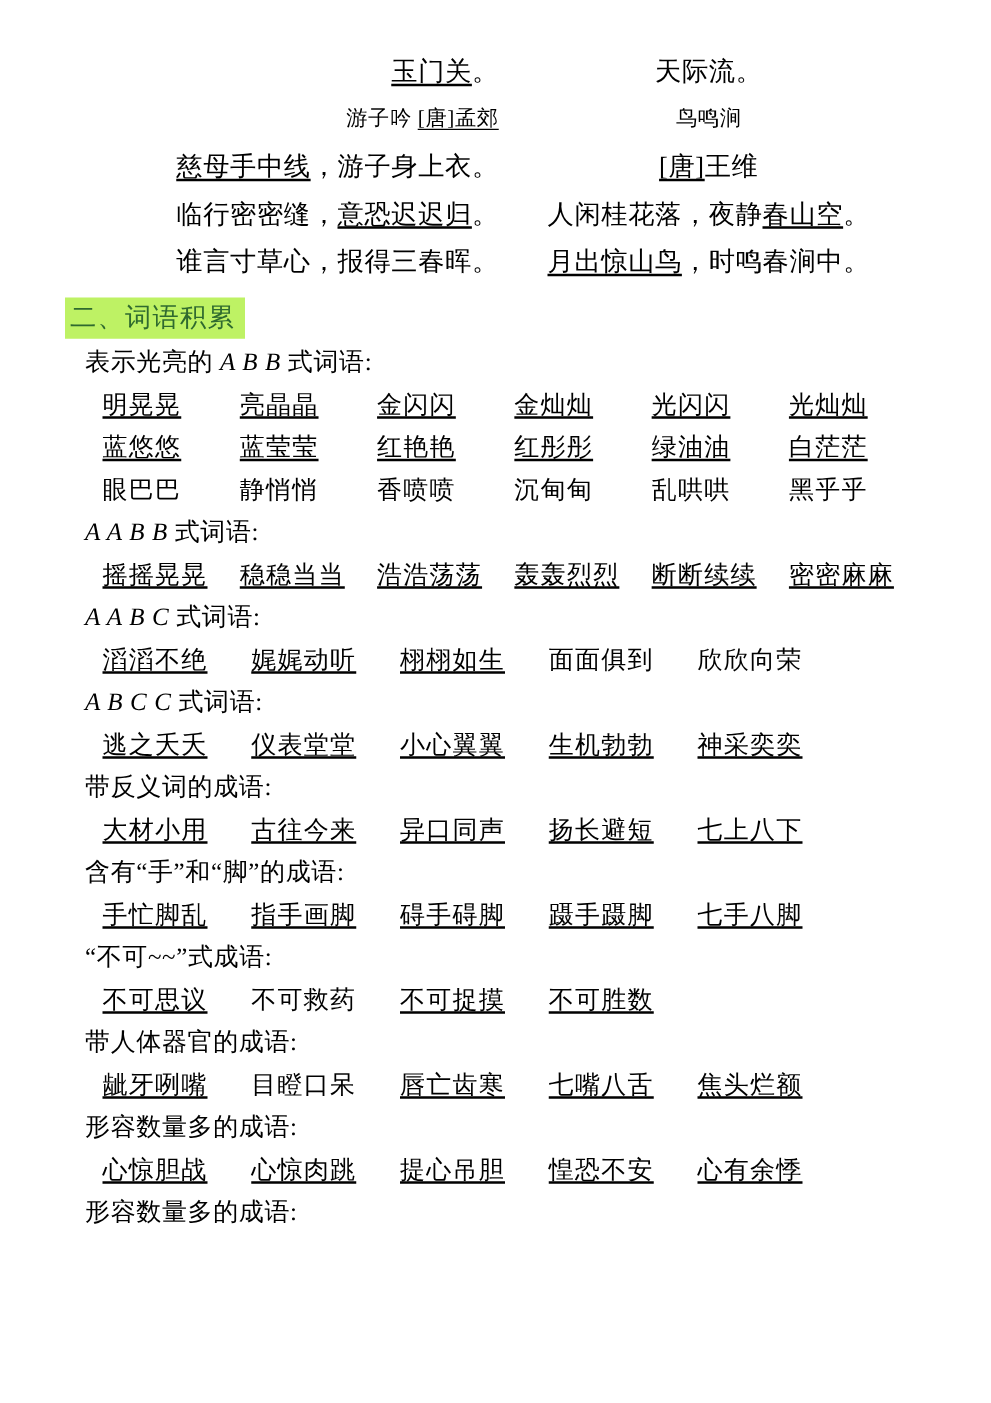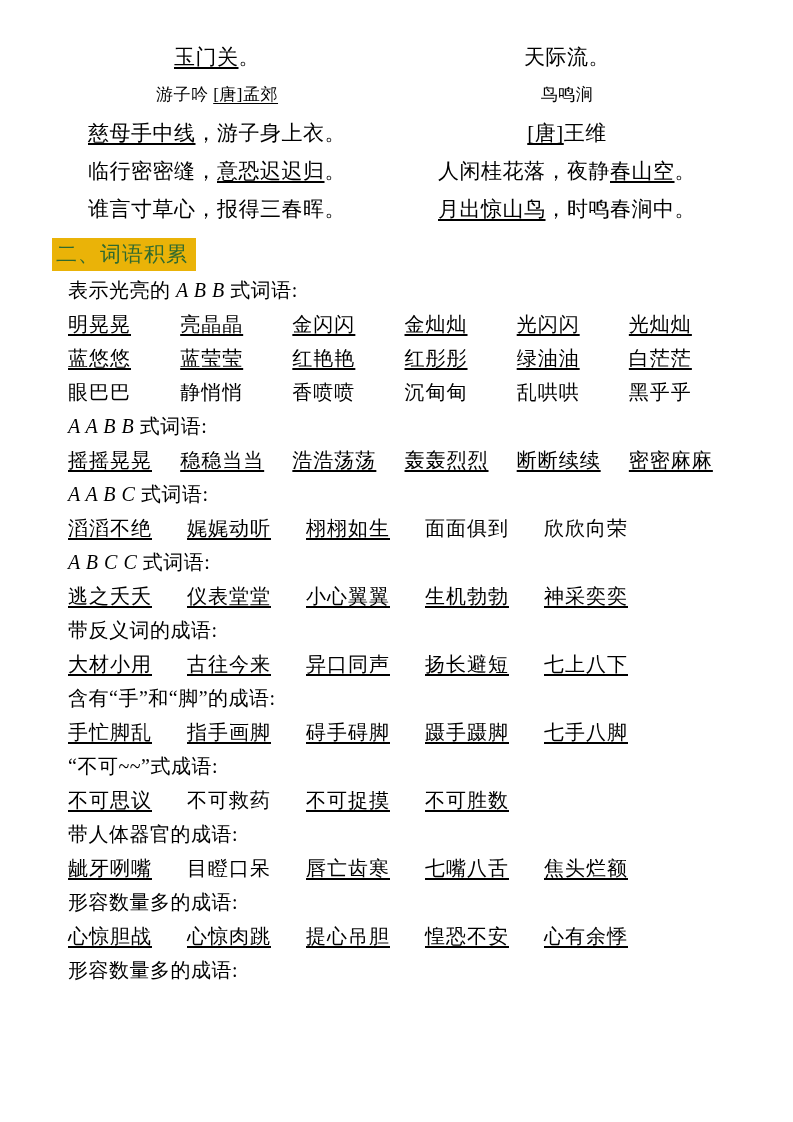--- a/index.html
+++ b/index.html
@@ -28,57 +28,57 @@
   .poem-block {
     position: relative;
     height: 196px;
   }
   .poem-col {
     position: absolute;
     top: 0;
     width: 330px;
     text-align: center;
   }
-  .poem-col.left { left: 0px; }
+  .poem-col.left { left: 17px; text-align: right; }
   .poem-col.right { left: 350px; }
   .poem-line {
     font-size: 21px;
     line-height: 38px;
     white-space: nowrap;
     letter-spacing: 0.5px;
   }
   .u { text-decoration: underline; text-underline-offset: 3px; }
   .poem-title {
     font-size: 17px;
     line-height: 38px;
   }
 
   
   .section-head {
     display: inline-block;
-    background: #eab308;
+    background: #bef264;
     color: #2f6a2f;
     font-size: 21px;
     line-height: 30px;
     padding: 1px 8px 2px 4px;
     margin: 4px 0 2px 0;
     letter-spacing: 1px;
   }
 
   
   .cat {
     font-size: 20px;
     line-height: 34px;
     margin-left: 16px;
     letter-spacing: 0.5px;
   }
   .row {
     display: flex;
     line-height: 34px;
-    margin-left: 16px;
+    margin-left: 30px;
   }
   .row .cell {
     font-size: 20px;
     white-space: nowrap;
     letter-spacing: 1px;
   }
   .row.w-6 .cell { width: 119px; }
   .row.w-6s .cell { width: 119px; }
   .row.w-5 .cell { width: 119px; }
   .cell.ul { text-decoration: underline; text-underline-offset: 3px; }

